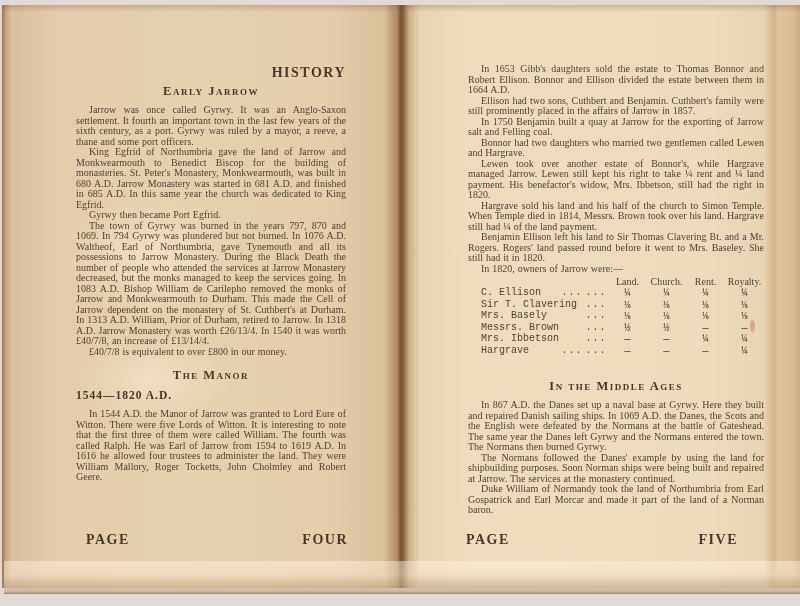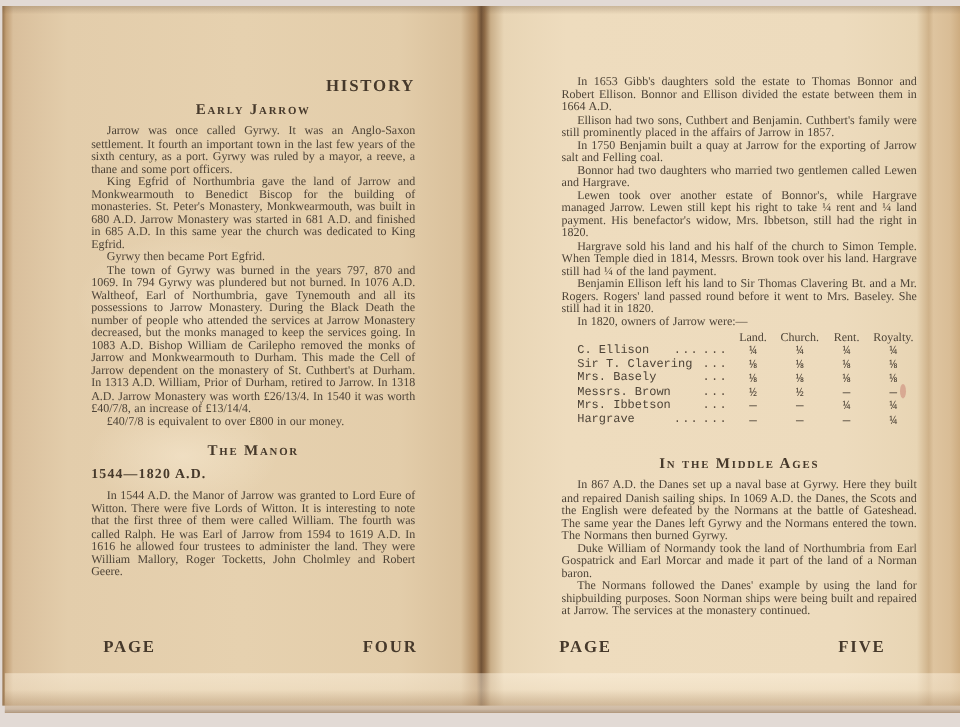--- a/index.html
+++ b/index.html
@@ -159,19 +159,19 @@
       <span class="jt-v">—</span>
       <span class="jt-v">—</span>
       <span class="jt-v">¼</span>
     </div>
   </div>
 
   <div class="sp-lg"></div>
   <div class="sp-md"></div>
   <div class="h-sub">In the Middle Ages</div>
   <p class="body">In 867 A.D. the Danes set up a naval base at Gyrwy.  Here they built and repaired Danish sailing ships.  In 1069 A.D. the Danes, the Scots and the English were defeated by the Normans at the battle of Gateshead.  The same year the Danes left Gyrwy and the Normans entered the town.  The Normans then burned Gyrwy.</p>
+  <p class="body">The Normans followed the Danes' example by using the land for shipbuilding purposes.  Soon Norman ships were being built and repaired at Jarrow.  The services at the monastery continued.</p>
   <p class="body">Duke William of Normandy took the land of Northumbria from Earl Gospatrick and Earl Morcar and made it part of the land of a Norman baron.</p>
-  <p class="body">The Normans followed the Danes' example by using the land for shipbuilding purposes.  Soon Norman ships were being built and repaired at Jarrow.  The services at the monastery continued.</p>
 </div>
 <div class="footer footer-right">
   <span>PAGE</span>
   <span>FIVE</span>
 </div>
 
 </body></html>

